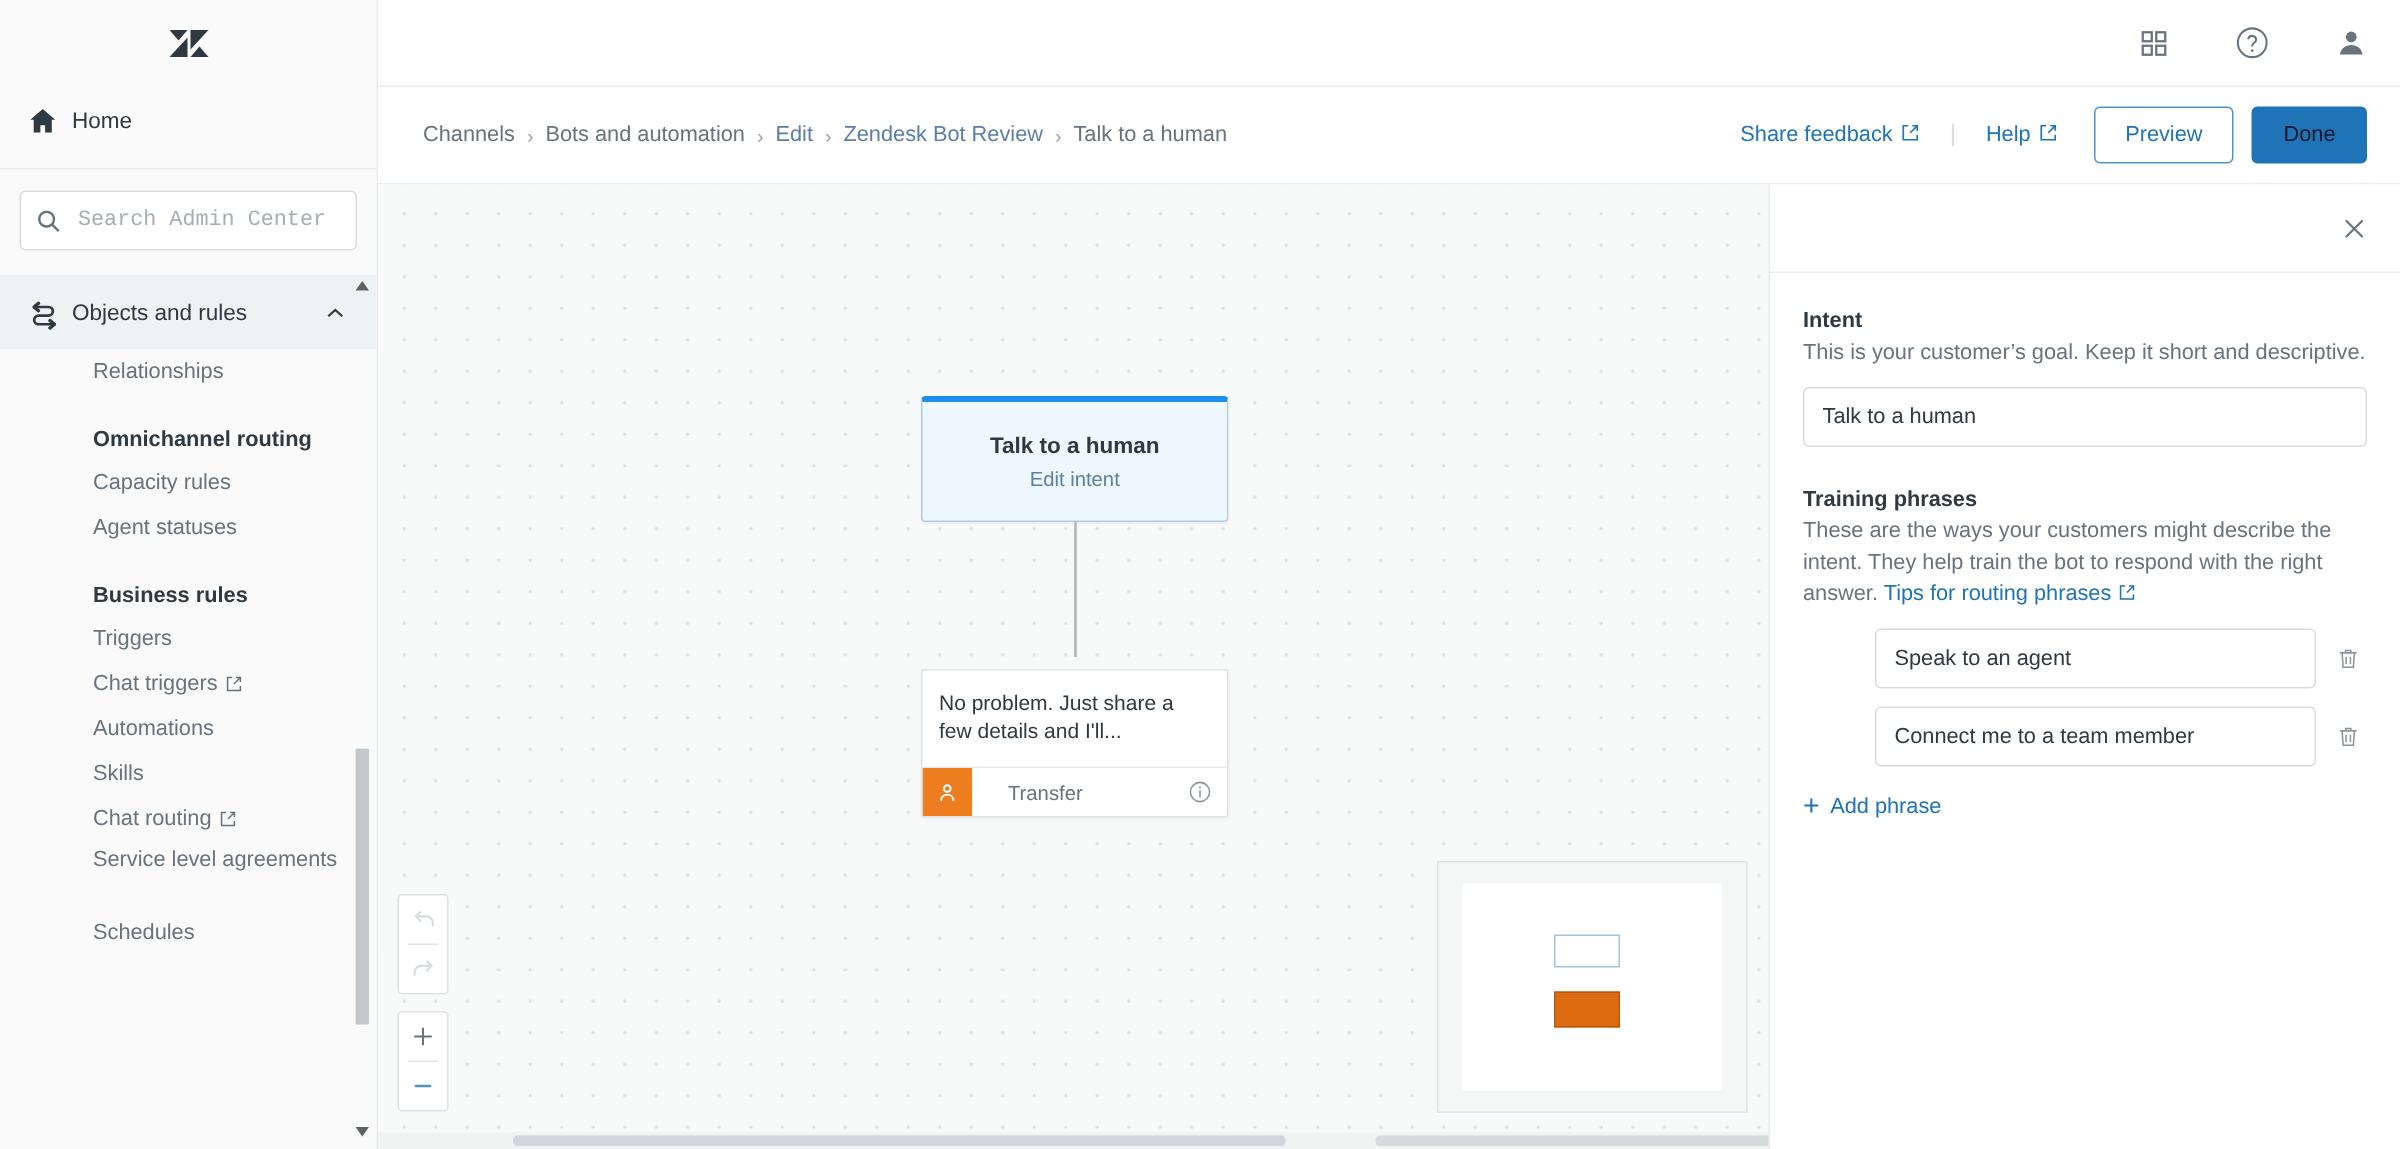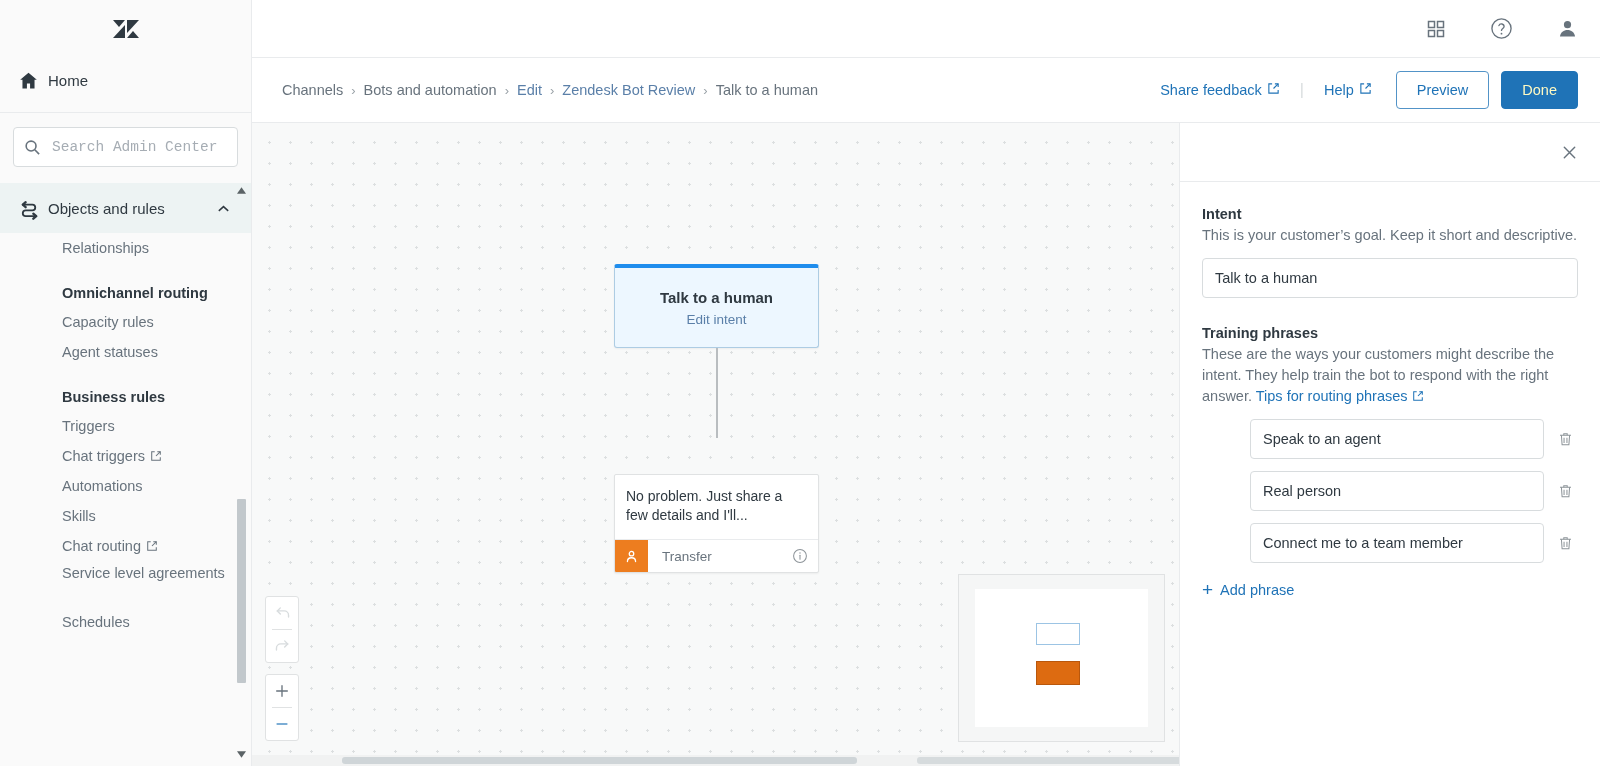--- a/index.html
+++ b/index.html
@@ -121,21 +121,21 @@
   .actions { display: flex; align-items: center; gap: 0; }
   .link-btn {
     color: #1f73b7; font-size: 14.5px; cursor: pointer; display: inline-flex; align-items: center; gap: 5px;
   }
   .pipe { color: #d8dcde; margin: 0 20px; }
   .btn {
     height: 38px; padding: 0 20px; border-radius: 4px; font-size: 14.5px;
     display: inline-flex; align-items: center; justify-content: center; cursor: pointer;
   }
   .btn-secondary { border: 1px solid #5293c7; color: #1f73b7; background: #fff; margin-left: 24px; }
-  .btn-primary { background: #1f73b7; color: #fef9c3; border: 1px solid #1f73b7; margin-left: 12px; }
+  .btn-primary { background: #1f73b7; color: #0f172a; border: 1px solid #1f73b7; margin-left: 12px; }
 
   
   .content-row { flex: 1; display: flex; min-height: 0; position: relative; }
   .canvas {
     flex: 1; position: relative; overflow: hidden;
     background-color: #f8f9f9;
     background-image: radial-gradient(#dcdfe0 1px, transparent 1.1px);
     background-size: 21px 21px;
     background-position: 7px 9px;
     border-right: 1px solid #e9ebed;
@@ -160,33 +160,33 @@
     position: absolute; left: 464px; top: 225px; width: 2px; height: 90px;
     background: #b9bdc0;
   }
 
   
   .node-msg {
     position: absolute; left: 362px; top: 323px;
     width: 205px;
     background: #fff; border: 1px solid #e0e2e3; border-radius: 2px;
     box-shadow: 0 1px 2px rgba(0,0,0,.05);
-    cursor: pointer; overflow: hidden; margin-top: 28px;
+    cursor: pointer; overflow: hidden;
   }
   .node-msg .msg-body {
     padding: 12px 11px 14px 11px; font-size: 14px; color: #2f3941; line-height: 19px;
   }
   .node-msg .msg-foot {
     display: flex; align-items: center; border-top: 1px solid #e9ebed; height: 33px;
   }
   .msg-foot .step-ico {
     width: 33px; height: 33px; background: #ed7d1f; color: #fff;
     display: flex; align-items: center; justify-content: center; flex: 0 0 33px;
   }
-  .msg-foot .step-name { font-size: 13.5px; color: #68737d; padding-left: 14px; flex: 1; }
+  .msg-foot .step-name { font-size: 13.5px; color: #68737d; padding-left: 24px; flex: 1; }
   .msg-foot .step-info { color: #8d9499; padding-right: 10px; display: flex; }
 
   
   .ctrl-group {
     position: absolute; left: 13px; width: 34px;
     background: #fff; border: 1px solid #e0e2e3; border-radius: 3px;
     display: flex; flex-direction: column; align-items: center;
   }
   .ctrl-group.undo { top: 473px; }
   .ctrl-group.zoom { top: 551px; }
@@ -551,31 +551,20 @@
               <span class="trash">
                 <svg width="17" height="17" viewBox="0 0 20 20" fill="none" stroke="currentColor" stroke-width="1.2">
                   <path d="M3.5 5h13"></path>
                     <path d="M8 5V3.2h4V5"></path>
                     <path d="M5.2 5l.8 11.3h8l.8-11.3"></path>
                   <path d="M8.3 8v6M11.7 8v6"></path>
                 </svg>
               </span>
             </div>
 
-            <div class="phrase-row">
-              <input class="text-input" type="text" value="Real person" style="">
-              <span class="trash">
-                <svg width="17" height="17" viewBox="0 0 20 20" fill="none" stroke="currentColor" stroke-width="1.2">
-                  <path d="M3.5 5h13"></path>
-                    <path d="M8 5V3.2h4V5"></path>
-                    <path d="M5.2 5l.8 11.3h8l.8-11.3"></path>
-                  <path d="M8.3 8v6M11.7 8v6"></path>
-                </svg>
-              </span>
-            </div>
 
             <div class="phrase-row">
               <input class="text-input" type="text" value="Connect me to a team member" style="">
               <span class="trash">
                 <svg width="17" height="17" viewBox="0 0 20 20" fill="none" stroke="currentColor" stroke-width="1.2">
                   <path d="M3.5 5h13"></path>
                     <path d="M8 5V3.2h4V5"></path>
                     <path d="M5.2 5l.8 11.3h8l.8-11.3"></path>
                   <path d="M8.3 8v6M11.7 8v6"></path>
                 </svg>

